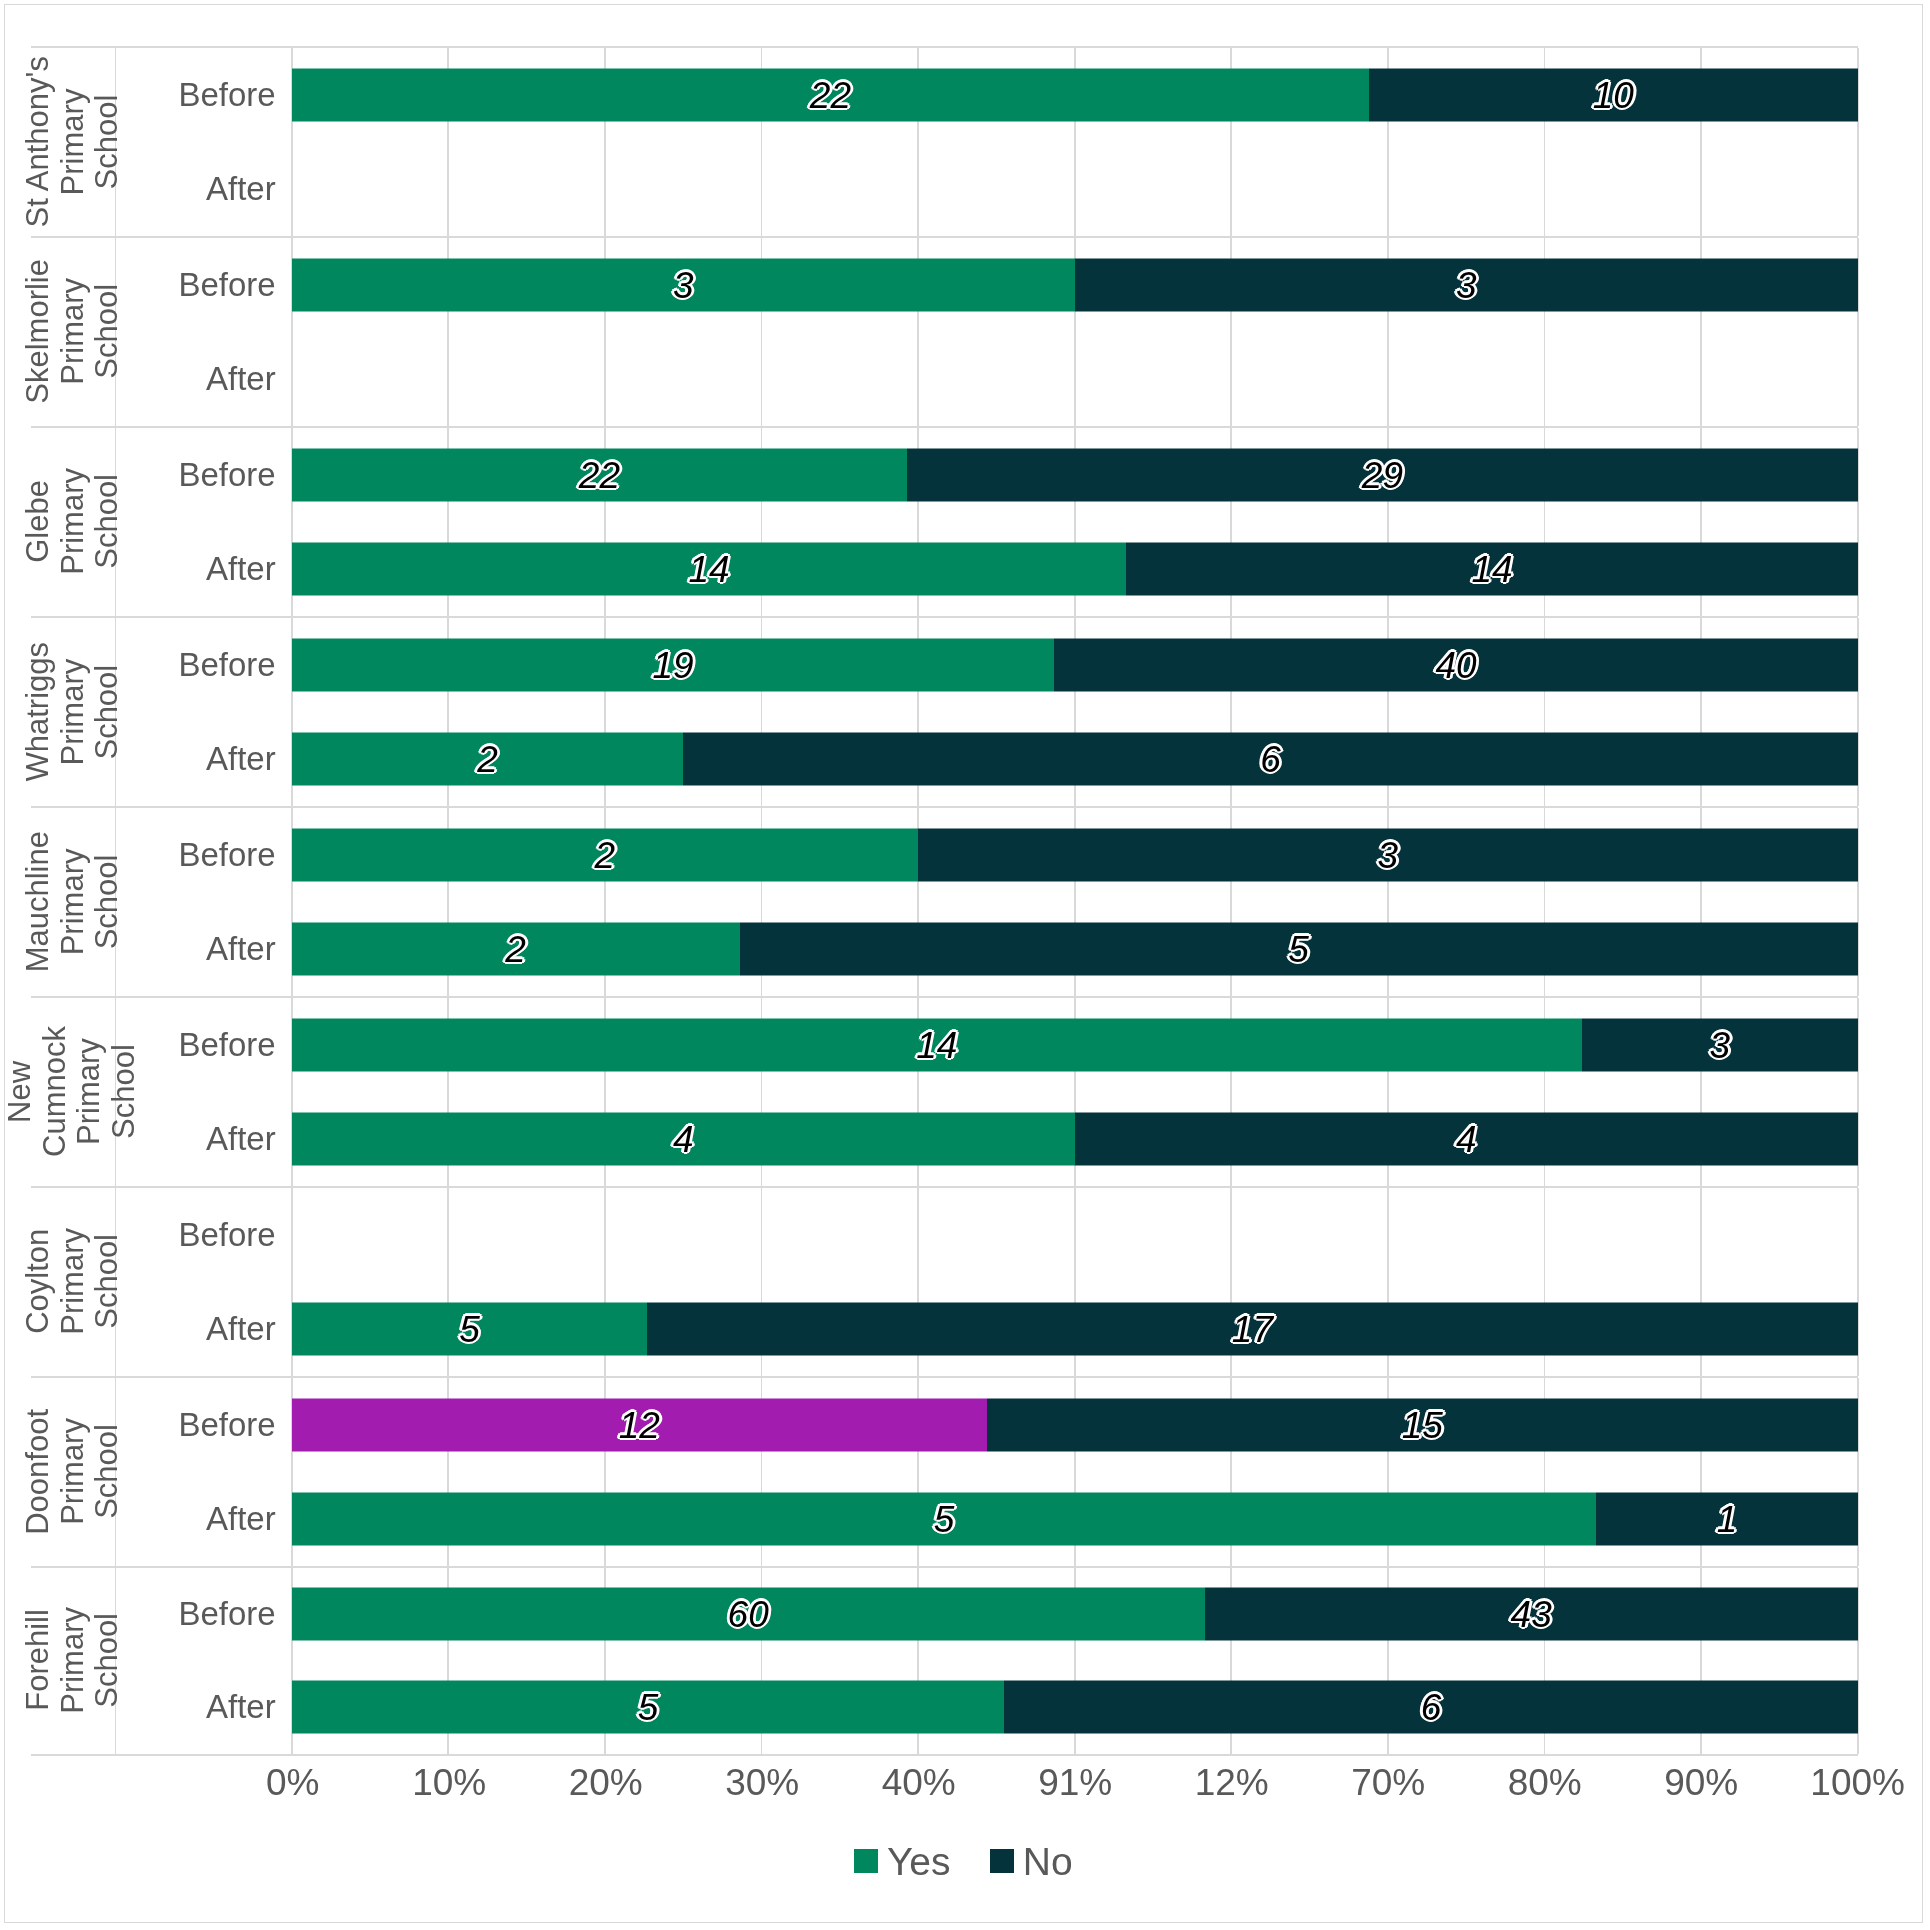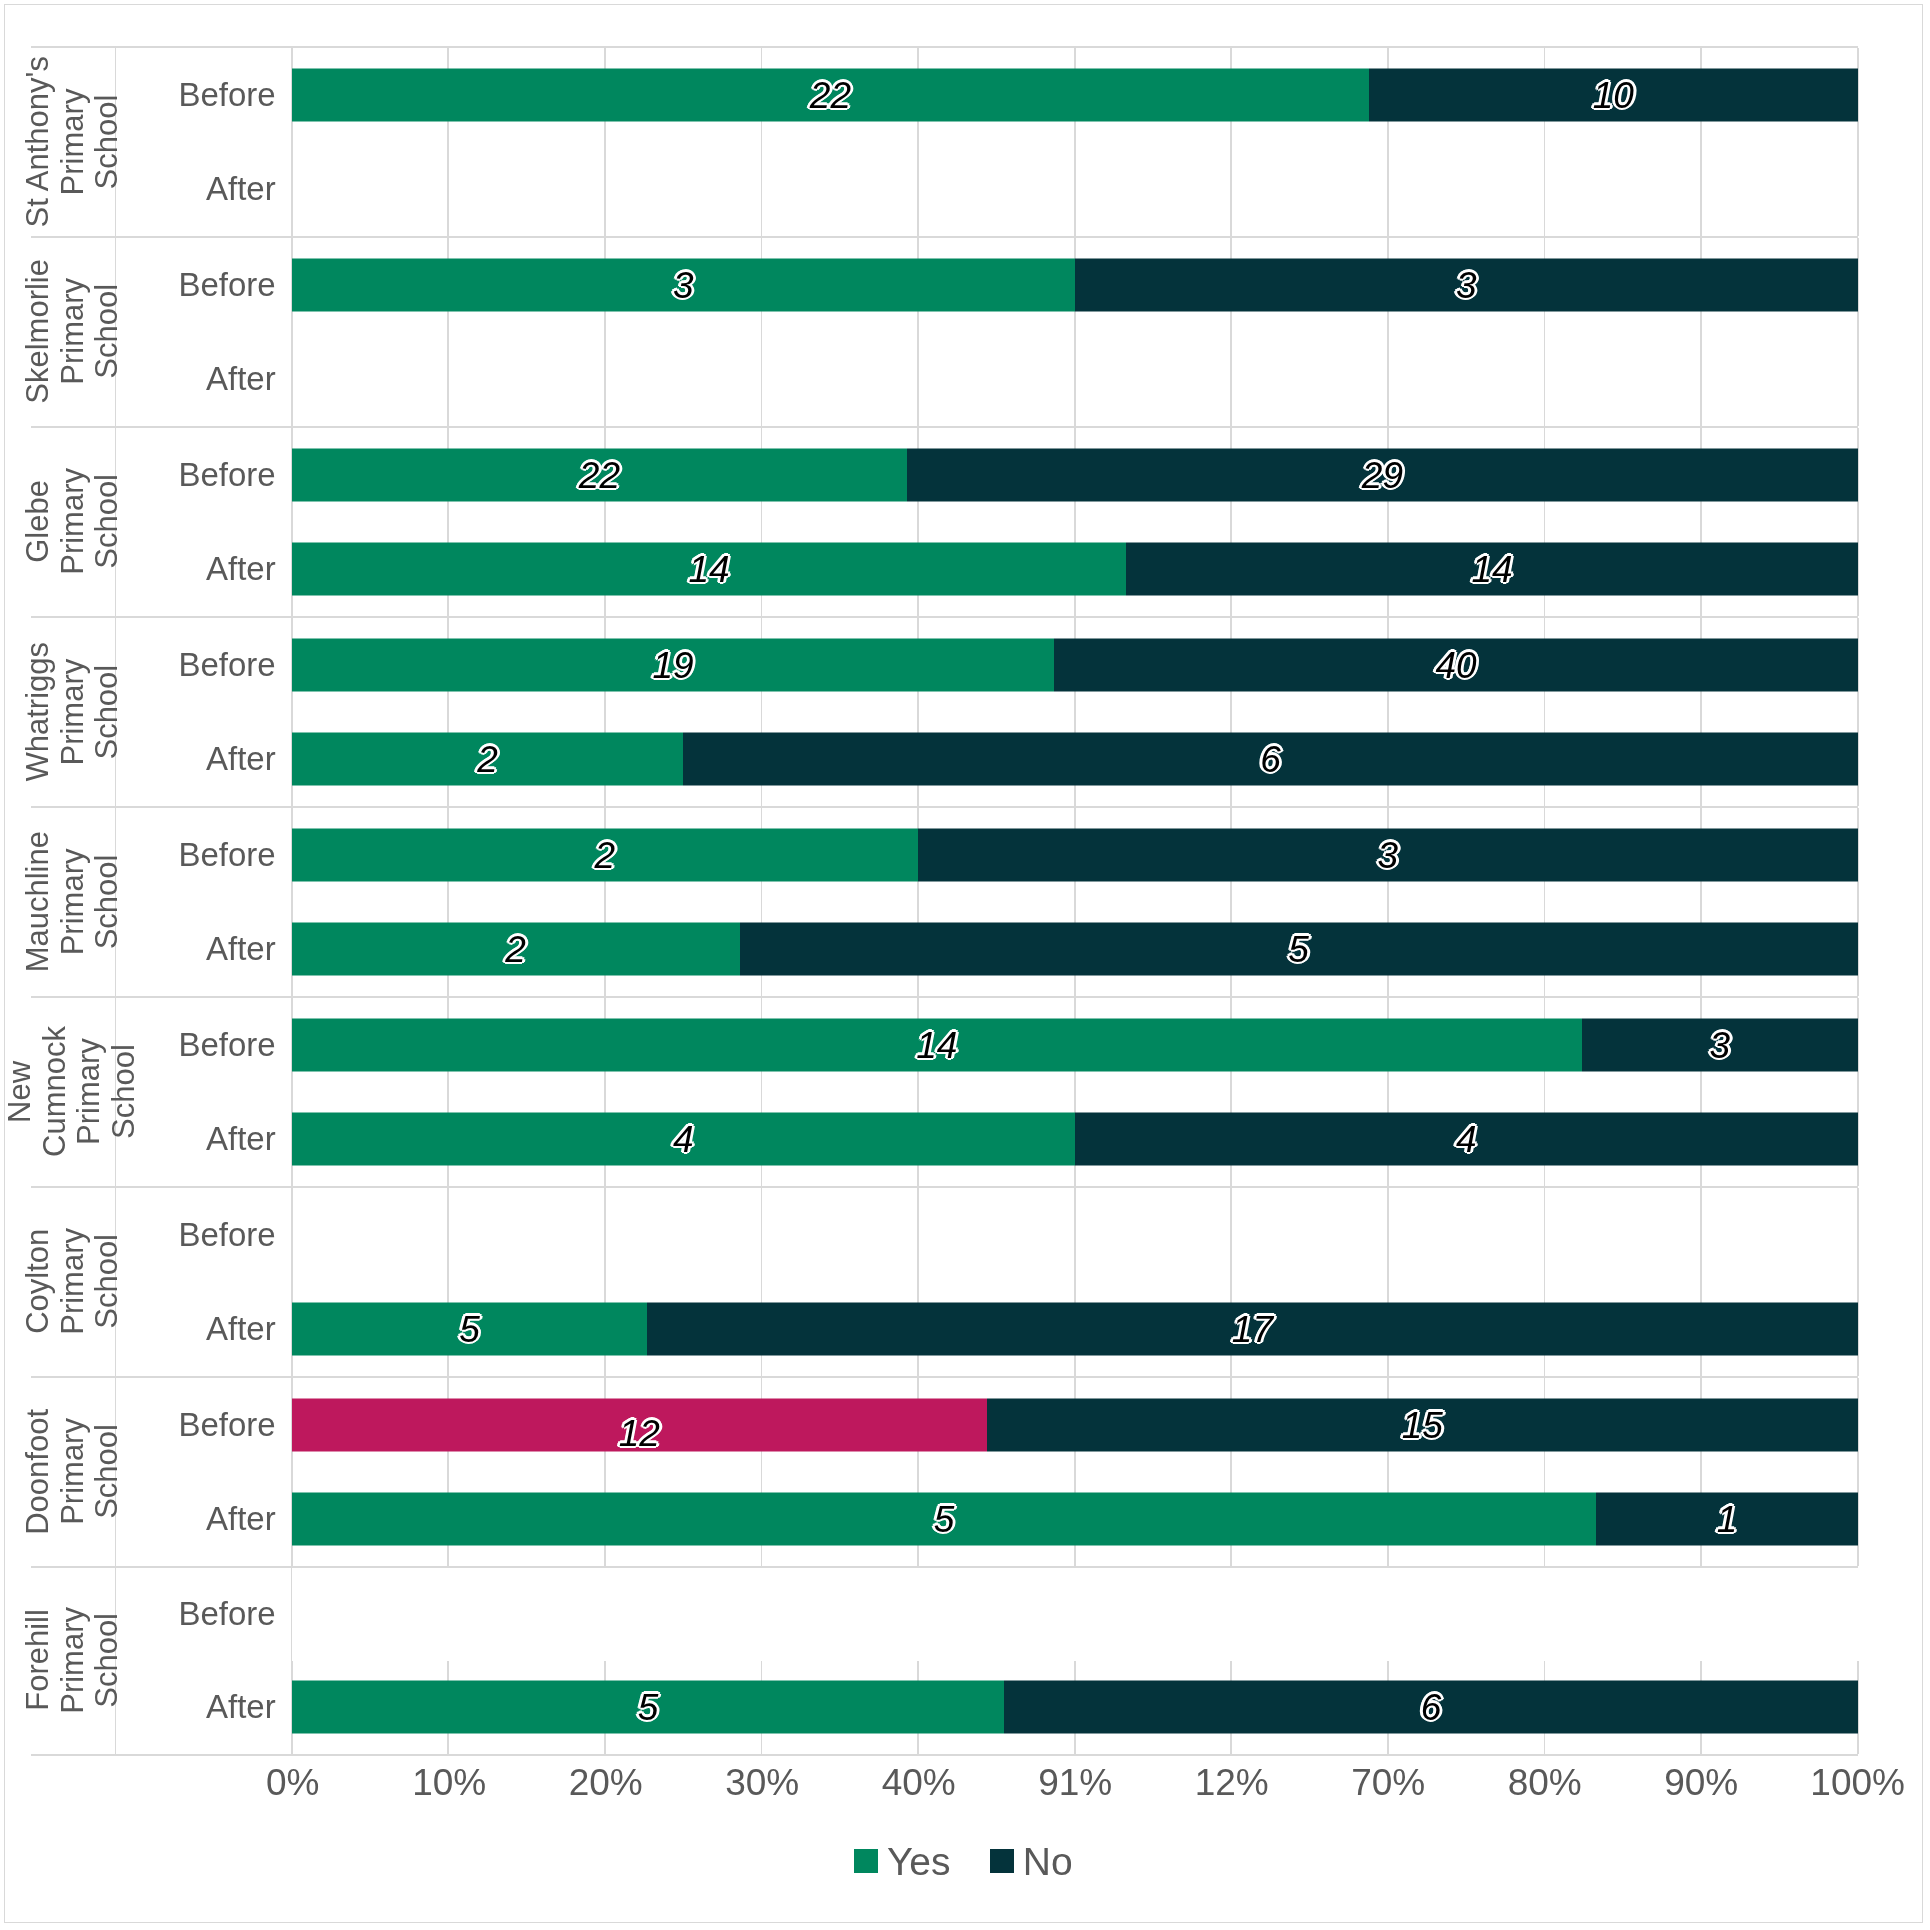--- a/index.html
+++ b/index.html
@@ -610,21 +610,21 @@
                   <div class="gridline" style="left: calc(30% - 0.9px);"></div>
                   <div class="gridline" style="left: calc(40% - 0.9px);"></div>
                   <div class="gridline" style="left: calc(50% - 0.9px);"></div>
                   <div class="gridline" style="left: calc(60% - 0.9px);"></div>
                   <div class="gridline" style="left: calc(70% - 0.9px);"></div>
                   <div class="gridline" style="left: calc(80% - 0.9px);"></div>
                   <div class="gridline" style="left: calc(90% - 0.9px);"></div>
                   <div class="gridline" style="left: calc(100% - 0.9px);"></div>
                 </div>
                 <div class="bar">
-                  <div class="seg yes" style="width: 44.4%; background: #be185d; align-items: flex-end;">
+                  <div class="seg yes" style="width: 44.4%; background: #a21caf;">
                     <span class="seg-label">12</span>
                   </div>
                   <div class="seg no" style="width: 55.6%; background: rgb(4, 51, 59);">
                     <span class="seg-label">15</span>
                   </div>
                 </div>
               </div>
             </div>
             <div class="row">
               <div class="period-label-cell">After</div>
@@ -656,20 +656,43 @@
         </div>
         <div class="school-band last" style="height: 190px;">
           <div class="school-label-cell">
             <div class="school-label">Forehill
 Primary
 School</div>
           </div>
           <div class="rows-cell">
             <div class="row">
               <div class="period-label-cell">Before</div>
+              <div class="plot-cell">
+                <div class="gridlines">
+                  <div class="gridline" style="left: calc(0% - 0.9px);"></div>
+                  <div class="gridline" style="left: calc(10% - 0.9px);"></div>
+                  <div class="gridline" style="left: calc(20% - 0.9px);"></div>
+                  <div class="gridline" style="left: calc(30% - 0.9px);"></div>
+                  <div class="gridline" style="left: calc(40% - 0.9px);"></div>
+                  <div class="gridline" style="left: calc(50% - 0.9px);"></div>
+                  <div class="gridline" style="left: calc(60% - 0.9px);"></div>
+                  <div class="gridline" style="left: calc(70% - 0.9px);"></div>
+                  <div class="gridline" style="left: calc(80% - 0.9px);"></div>
+                  <div class="gridline" style="left: calc(90% - 0.9px);"></div>
+                  <div class="gridline" style="left: calc(100% - 0.9px);"></div>
+                </div>
+                <div class="bar">
+                  <div class="seg yes" style="width: 58.3%; background: rgb(0, 135, 94);">
+                    <span class="seg-label">60</span>
+                  </div>
+                  <div class="seg no" style="width: 41.7%; background: rgb(4, 51, 59);">
+                    <span class="seg-label">43</span>
+                  </div>
+                </div>
+              </div>
             </div>
             <div class="row">
               <div class="period-label-cell">After</div>
               <div class="plot-cell">
                 <div class="gridlines">
                   <div class="gridline" style="left: calc(0% - 0.9px);"></div>
                   <div class="gridline" style="left: calc(10% - 0.9px);"></div>
                   <div class="gridline" style="left: calc(20% - 0.9px);"></div>
                   <div class="gridline" style="left: calc(30% - 0.9px);"></div>
                   <div class="gridline" style="left: calc(40% - 0.9px);"></div>

